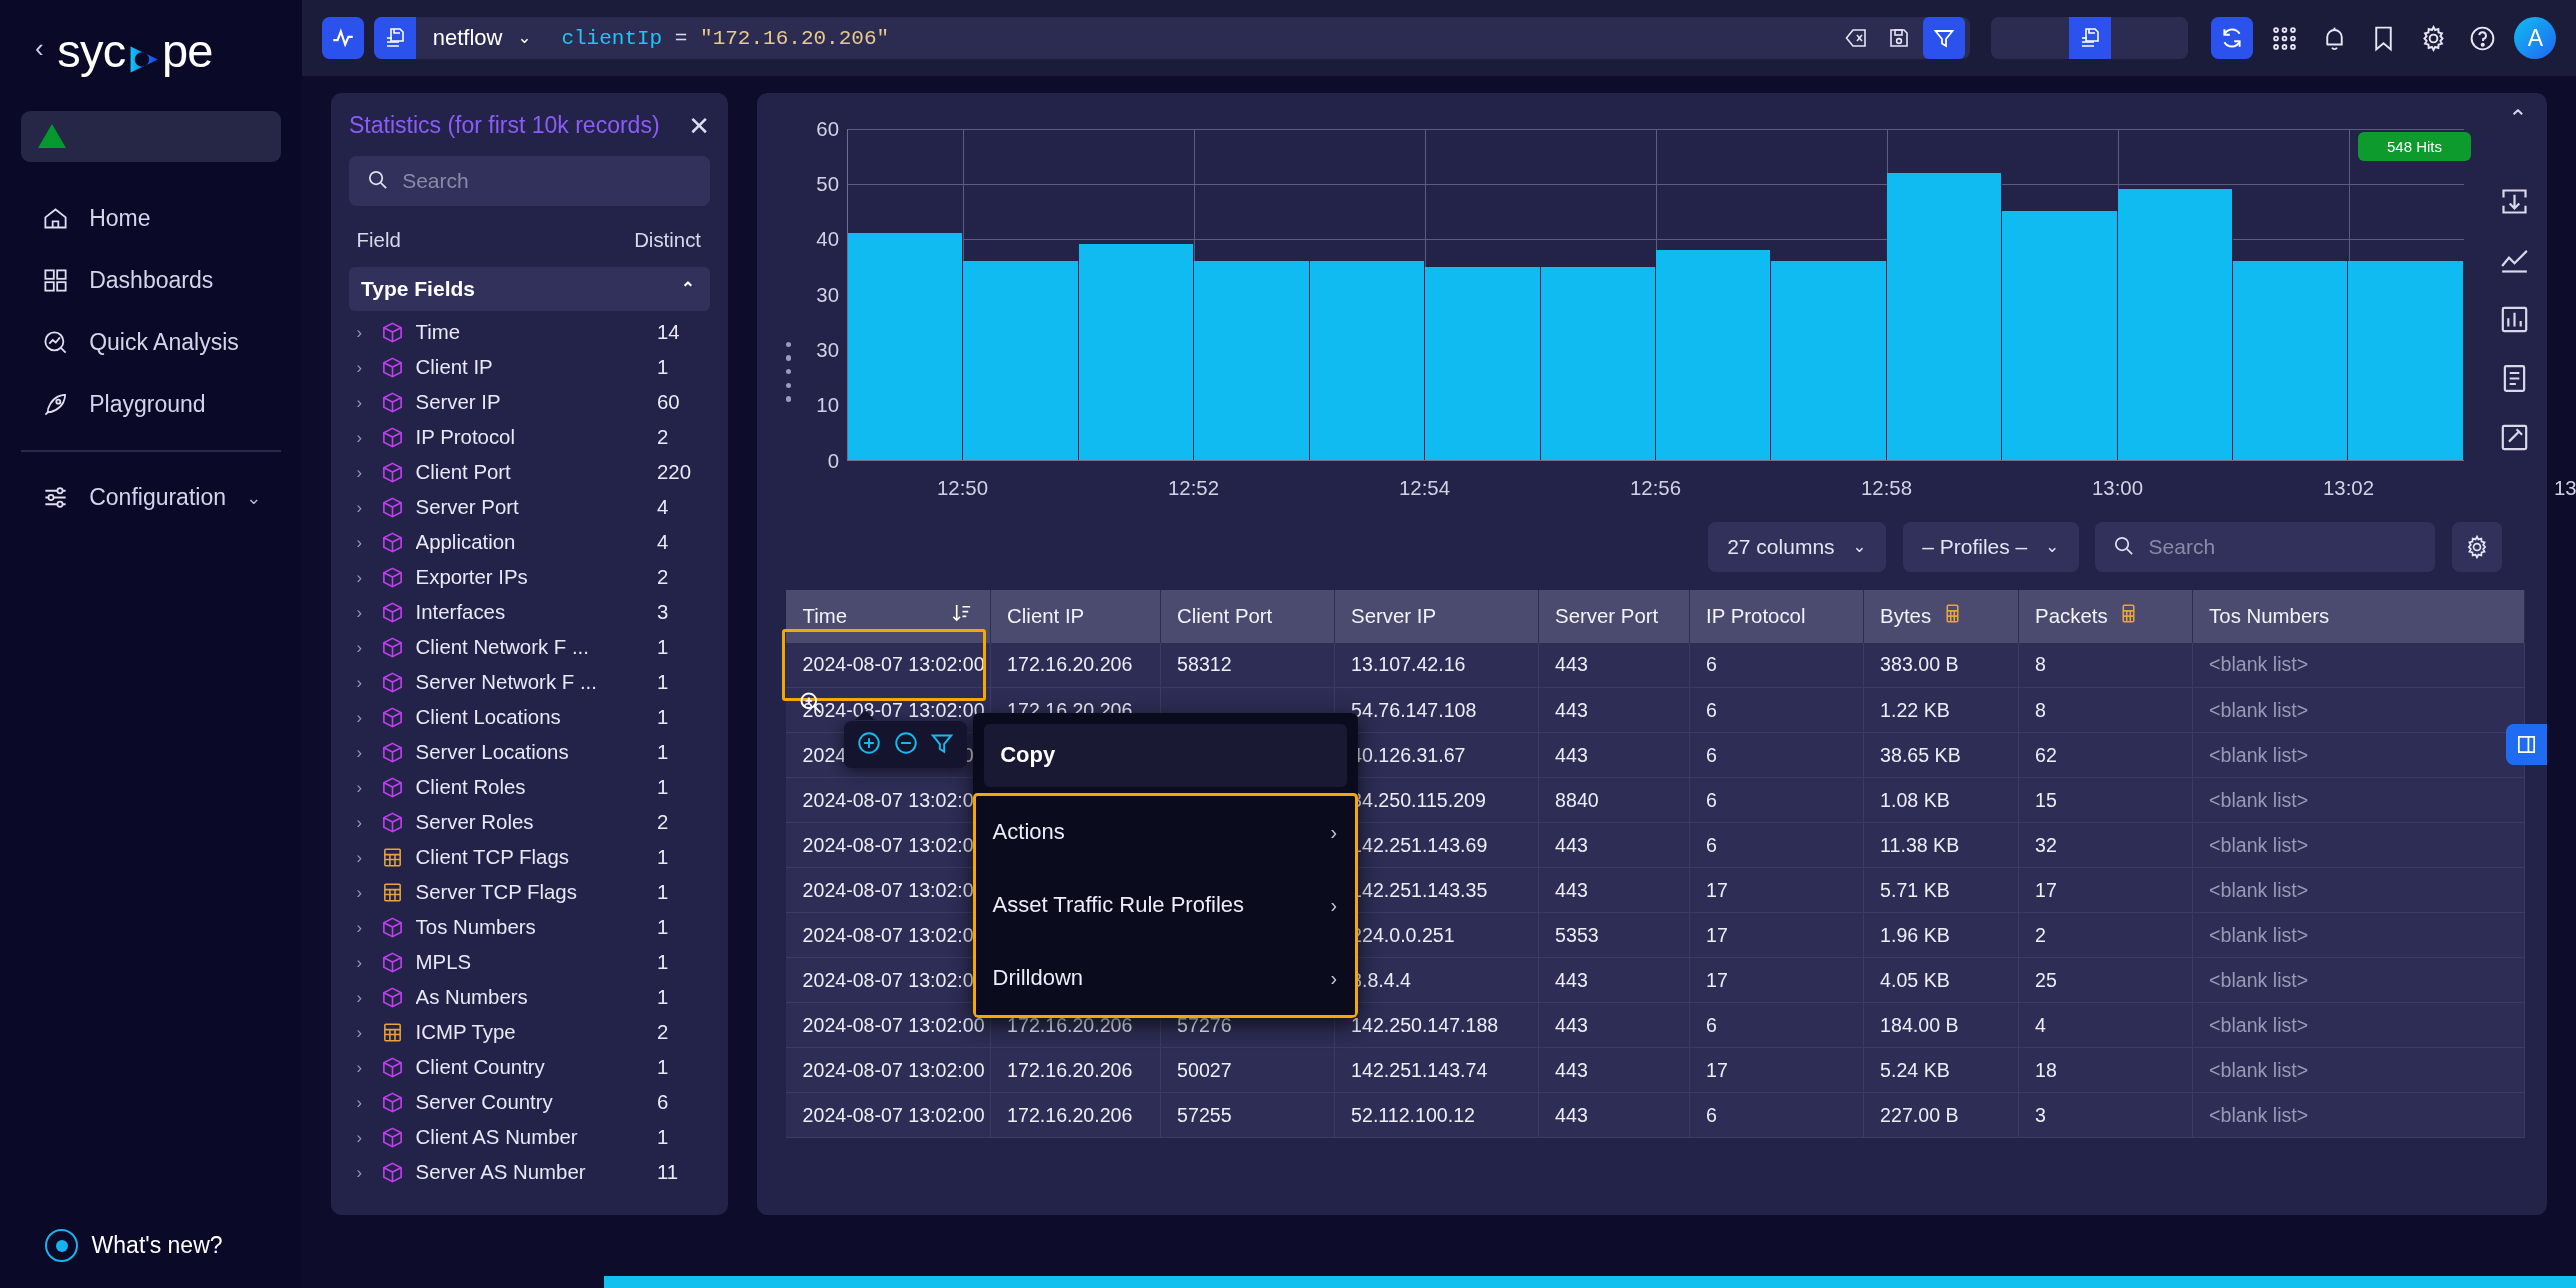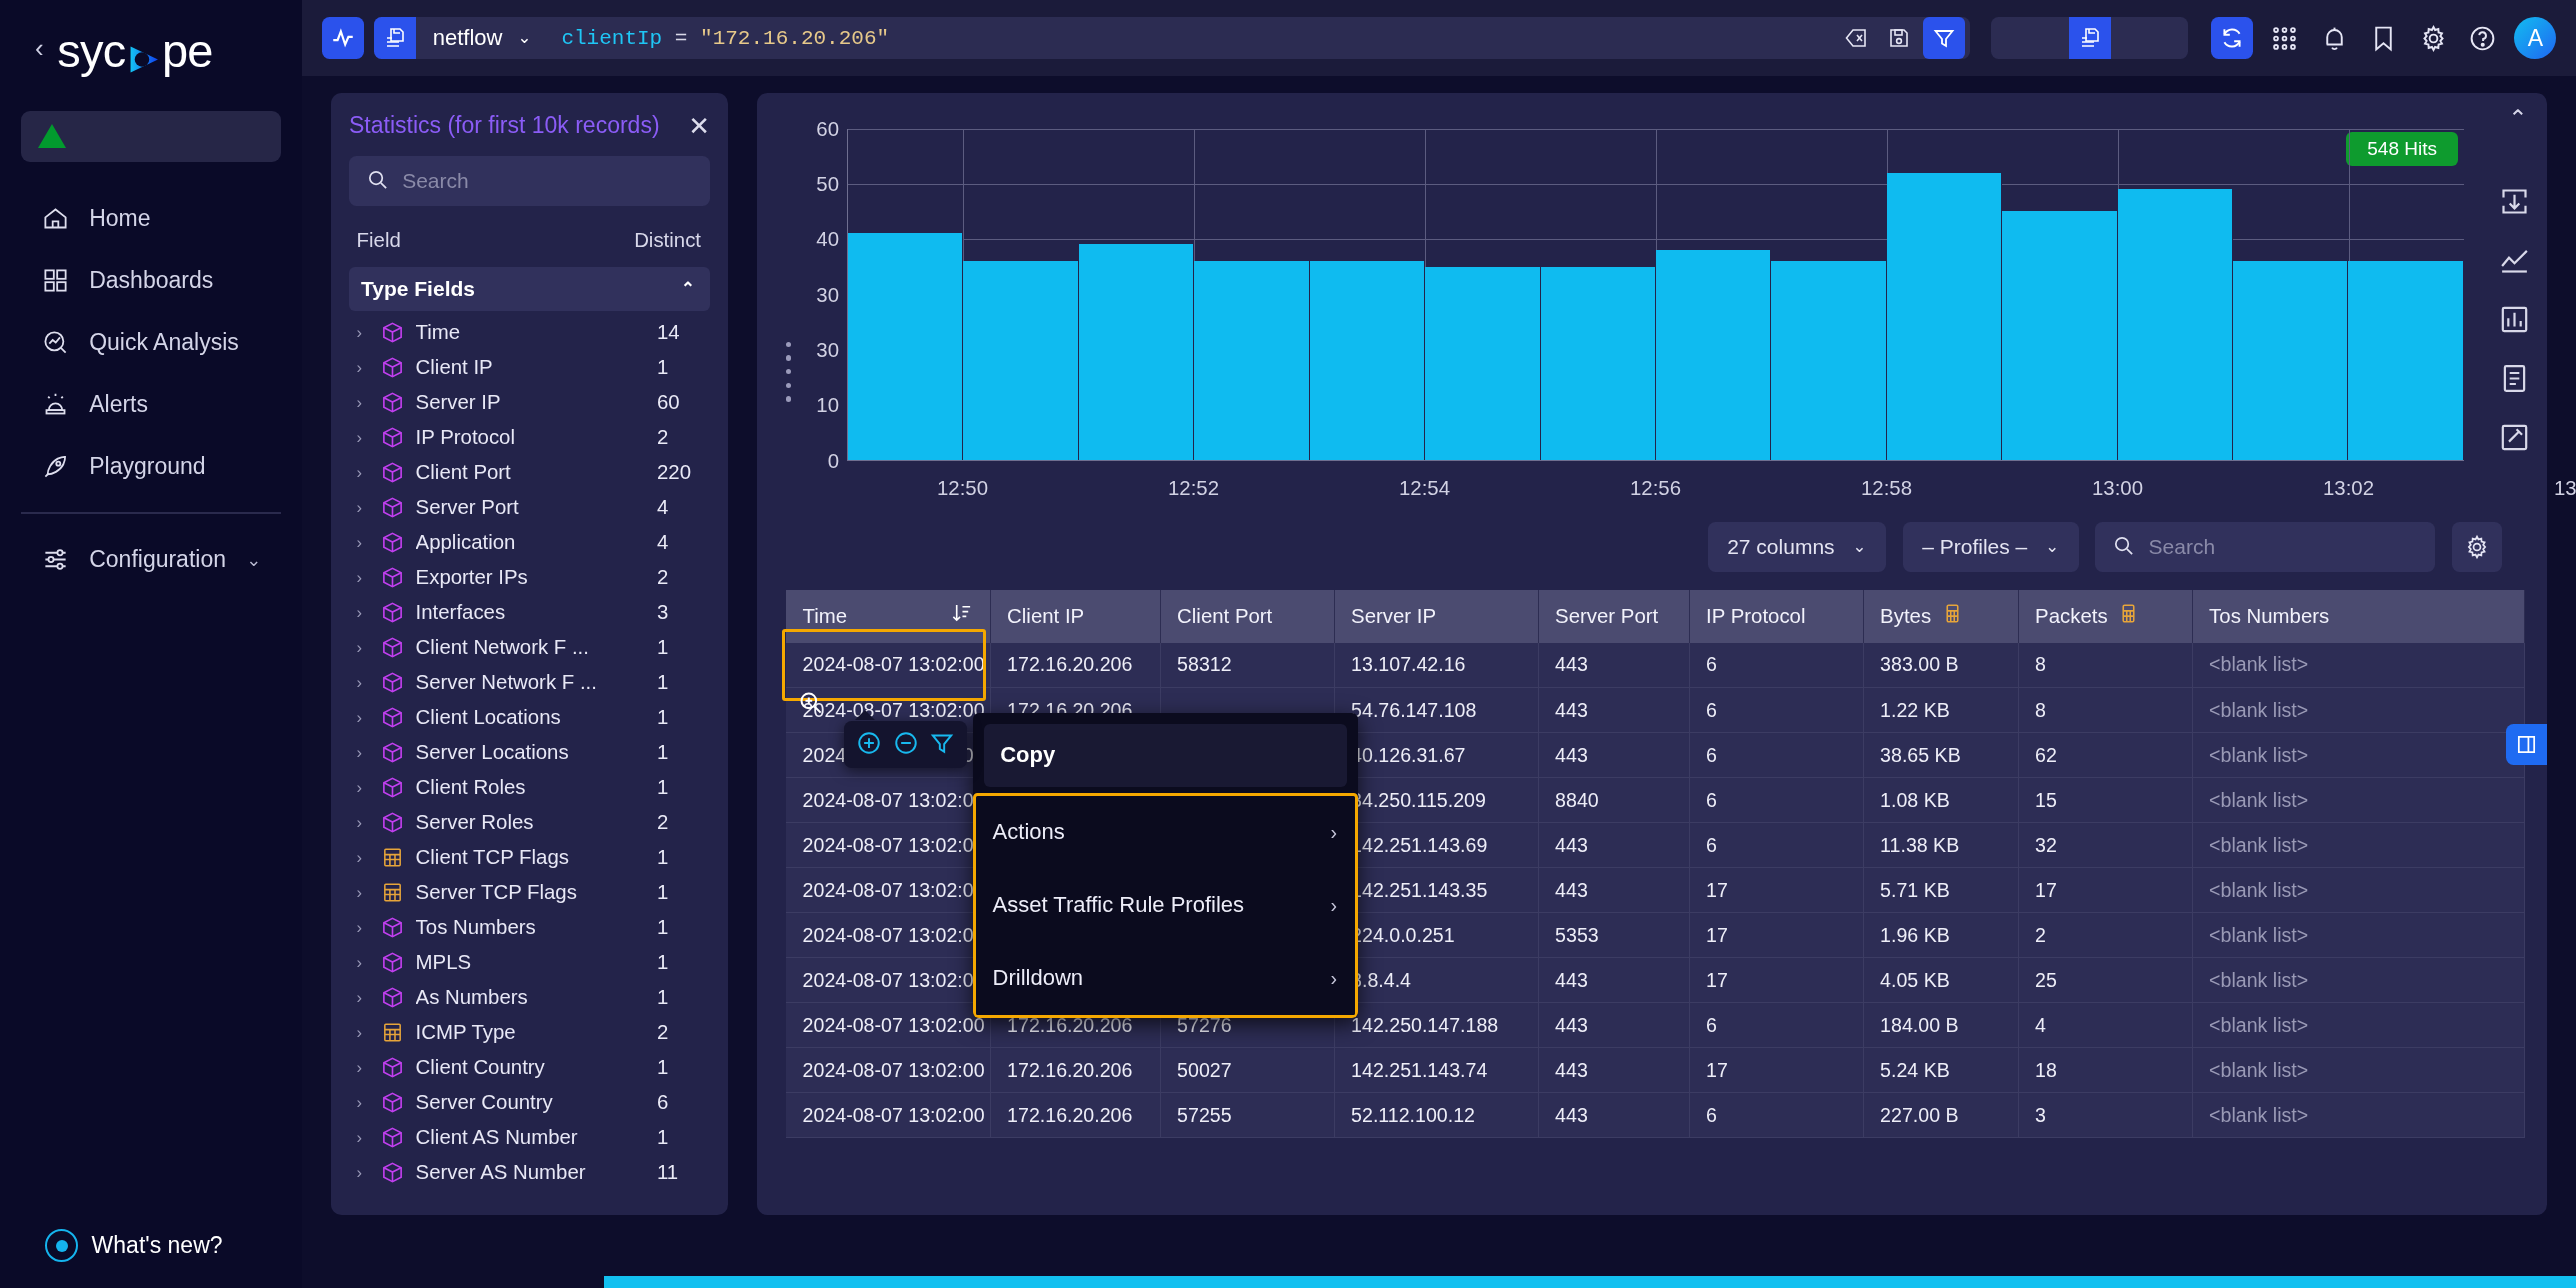--- a/index.html
+++ b/index.html
@@ -198,23 +198,23 @@
     border-left: 1.5px solid #6f6f90;
     border-bottom: 1.5px solid #6f6f90;
   }
   .gridline { position: absolute; left: 0; right: 0; height: 0.8px; background: #5c5c80; }
   .vgridline { position: absolute; top: 0; bottom: 0; width: 0.8px; background: #5c5c80; }
   .bars { position: absolute; left: 0; right: 0; bottom: 0; top: 0; display: flex; align-items: flex-end; }
   .bar { background: #0fbbf0; border-right: 0.8px solid #23234a; }
   .x-axis { position: relative; height: 45px; margin-left: 45px; }
   .x-tick { position: absolute; transform: translateX(-50%); top: 16.6px; font-size: 20.4px; color: #d2d2e4; }
   .hits-badge {
-    position: absolute; top: 39px; right: 89px;
-    background: #0e9b2e; color: #fff; font-size: 19px;
-    padding: 6px 21px; border-radius: 6px;
+    position: absolute; top: 39px; right: 76px;
+    background: #0e9b2e; color: #fff; font-size: 15px;
+    padding: 6px 29px; border-radius: 6px;
   }
 
   
   .table-toolbar {
     display: flex; align-items: center; gap: 16.6px;
     padding: 6px 45px 0 0; justify-content: flex-end;
   }
   .pill {
     height: 50px; background: #31315c; border-radius: 7.6px;
     display: flex; align-items: center; gap: 18px; padding: 0 19.6px;
@@ -362,30 +362,20 @@
       </div>
       <div class="nav-item">
         <span class="nav-icon">
           <svg viewBox="0 0 24 24" fill="none" stroke="#dedeee" stroke-width="1.6">
               <circle cx="11" cy="11" r="8"></circle>
               <path d="M6.5 13 L9.5 9.8 L12.2 12 L16 7.5"></path>
               <path d="M16.8 16.8 L21 21"></path>
             </svg>
         </span>
         <span>Quick Analysis</span>
-      </div>
-      <div class="nav-item">
-        <span class="nav-icon">
-          <svg viewBox="0 0 24 24" fill="none" stroke="#dedeee" stroke-width="1.6">
-              <path d="M6 17 a6 6 0 0 1 12 0 Z"></path>
-              <rect x="4" y="17" width="16" height="3"></rect>
-              <path d="M12 2.5 V4.5 M5.5 5 L6.8 6.4 M18.5 5 L17.2 6.4"></path>
-            </svg>
-        </span>
-        <span>Alerts</span>
       </div>
       <div class="nav-item">
         <span class="nav-icon">
           <svg viewBox="0 0 24 24" fill="none" stroke="#dedeee" stroke-width="1.6">
               <path d="M5 19 C5 15 8 8 14 5 C18 3.3 20.5 3.5 20.5 3.5 C20.5 3.5 20.7 6 19 10 C16 16 9 19 5 19 Z"></path>
               <circle cx="14.5" cy="9.5" r="1.8"></circle>
               <path d="M5 19 L3 21"></path>
             </svg>
         </span>
         <span>Playground</span>

